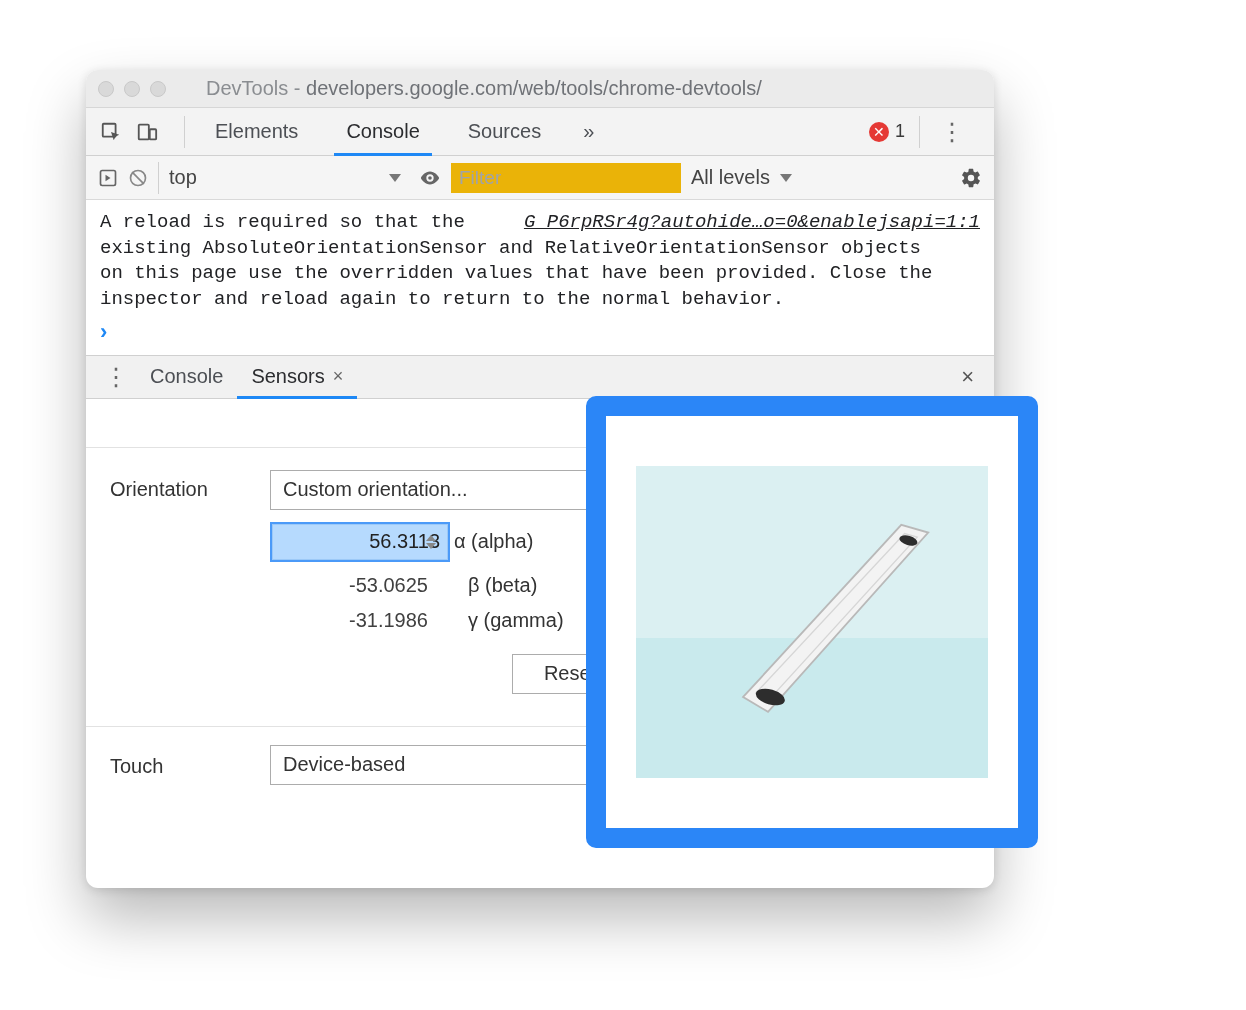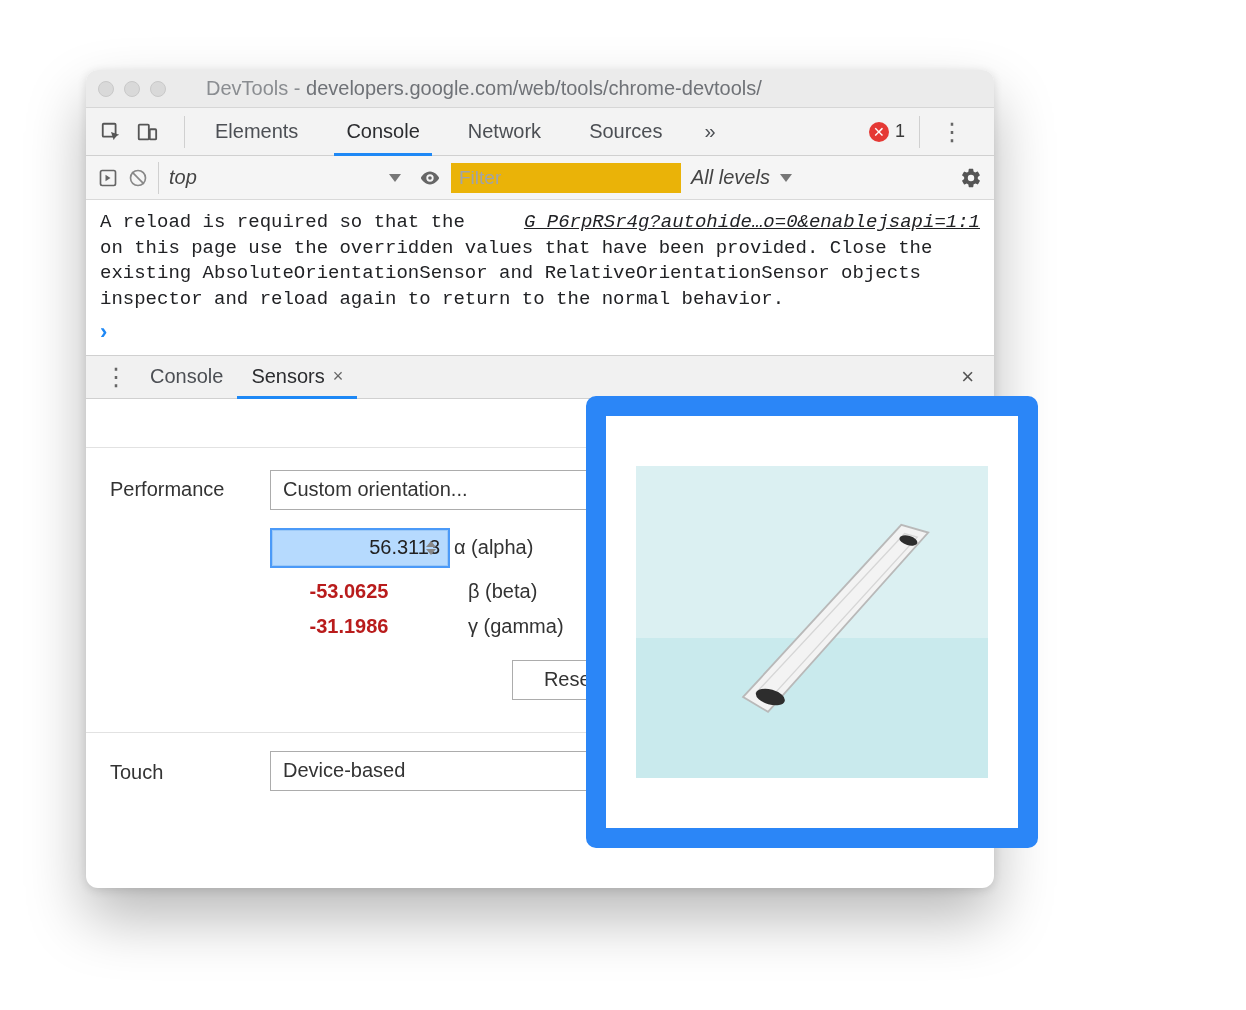--- a/index.html
+++ b/index.html
@@ -89,21 +89,20 @@
 
   
   .consolebar {
     height: 44px; display: flex; align-items: center; gap: 10px;
     border-bottom: 1px solid #d9d9d9; padding: 0 12px;
     background: #f5f5f5;
   }
   .selectish {
     display: flex; align-items: center; gap: 10px; font-size: 20px; color: #444;
     padding-right: 8px;
-    font-style: italic;
   }
   .caret-down { width: 0; height: 0; border-left: 6px solid transparent; border-right: 6px solid transparent; border-top: 8px solid #777; }
   .filter-input {
     width: 230px; height: 30px; font-size: 19px; color: #333;
     padding: 0 8px; border: none; background: #eab308; outline: none;
   }
   .filter-input::placeholder { color: #a0a3a8; }
   .right-push { margin-left: auto; }
 
   
@@ -162,21 +161,21 @@
   .stepper {
     display: inline-flex; flex-direction: column; gap: 0; margin-left: -24px;
     pointer-events: none;
   }
   .stepper .up, .stepper .down {
     width: 0; height: 0; border-left: 5px solid transparent; border-right: 5px solid transparent;
   }
   .stepper .up { border-bottom: 6px solid #888; margin-bottom: 2px;}
   .stepper .down { border-top: 6px solid #888; }
   .angle-static {
-    width: 180px; text-align: center; font-size: 20px; color: #b91c1c; padding-right: 22px; font-weight: bold;
+    width: 180px; text-align: right; font-size: 20px; color: #404040; padding-right: 22px;
   }
   .angle-label { font-size: 20px; color: #333; }
   .reset-btn {
     width: 116px; height: 40px; border: 1px solid #acacac; background: #fff;
     font-size: 20px; color: #333; display: flex; align-items: center; justify-content: center;
   }
 
   .touch-row {
     display: flex; align-items: center; gap: 30px;
     border-top: 1px solid #e2e2e2;
@@ -238,23 +237,20 @@
             <rect x="15" y="9" width="7" height="11" rx="1"></rect>
           </svg>
       </span>
     </div>
     <div class="vsep"></div>
     <div class="tab">
         <span>Elements</span>
       </div>
     <div class="tab active">
         <span>Console</span>
-      </div>
-    <div class="tab">
-        <span>Network</span>
       </div>
     <div class="tab">
         <span>Sources</span>
       </div>
     <div class="tab" style="padding:0 12px;">
         <span>»</span>
       </div>
     <div class="right-tools right-push">
       <span class="pill-error">
         <span class="circle">✕</span>
@@ -298,22 +294,22 @@
       <svg width="22" height="22" viewBox="0 0 24 24" fill="#555">
           <path d="M19.4 13a7.8 7.8 0 0 0 .07-1 7.8 7.8 0 0 0-.07-1l2.11-1.65a.5.5 0 0 0 .12-.64l-2-3.46a.5.5 0 0 0-.6-.22l-2.49 1a7.6 7.6 0 0 0-1.73-1l-.38-2.65A.5.5 0 0 0 14 2h-4a.5.5 0 0 0-.49.42l-.38 2.65a7.6 7.6 0 0 0-1.73 1l-2.49-1a.5.5 0 0 0-.6.22l-2 3.46a.5.5 0 0 0 .12.64L4.54 11a7.8 7.8 0 0 0-.07 1 7.8 7.8 0 0 0 .07 1l-2.11 1.65a.5.5 0 0 0-.12.64l2 3.46a.5.5 0 0 0 .6.22l2.49-1a7.6 7.6 0 0 0 1.73 1l.38 2.65A.5.5 0 0 0 10 22h4a.5.5 0 0 0 .49-.42l.38-2.65a7.6 7.6 0 0 0 1.73-1l2.49 1a.5.5 0 0 0 .6-.22l2-3.46a.5.5 0 0 0-.12-.64ZM12 15.5A3.5 3.5 0 1 1 15.5 12 3.5 3.5 0 0 1 12 15.5Z"></path>
         </svg>
     </span>
   </div>
 
   <div class="console-body">
     <div>
       <span>A reload is required so that the </span><span style="float:right;" class="link">G P6rpRSr4g?autohide…o=0&amp;enablejsapi=1:1</span>
     </div>
+    <div>existing AbsoluteOrientationSensor and RelativeOrientationSensor objects</div>
     <div>on this page use the overridden values that have been provided. Close the</div>
-    <div>existing AbsoluteOrientationSensor and RelativeOrientationSensor objects</div>
     <div>inspector and reload again to return to the normal behavior.</div>
   </div>
   <div class="prompt-row">
     <span class="prompt-caret">›</span>
   </div>
 
   <div class="drawer-tabstrip">
     <span class="kebab" style="padding-right:8px;">⋮</span>
     <div class="tab">
         <span>Console</span>
@@ -322,30 +318,30 @@
       <span>Sensors</span>
       <span style="margin-left:8px;font-size:18px;color:#666;">×</span>
     </div>
     <span class="close-drawer">×</span>
   </div>
 
   <div class="sensors">
     <div class="section-divider"></div>
 
     <div class="section-row">
-      <div class="section-label">Performance</div>
+      <div class="section-label">Orientation</div>
       <div class="section-body">
         <div class="combo">
           <input class="combo-input" readonly="" value="Custom orientation..." style="">
           <div class="combo-button">
               <span class="caret-down"></span>
             </div>
         </div>
 
-        <div class="angle-row" style="margin-top:6px;">
+        <div class="angle-row" style="">
           <div style="position:relative; display:flex; align-items:center;">
             <input class="num-input selected" value="56.3113" style="">
             <span class="stepper">
                 <span class="up"></span>
                 <span class="down"></span>
               </span>
           </div>
           <span class="angle-label">α (alpha)</span>
         </div>
 

